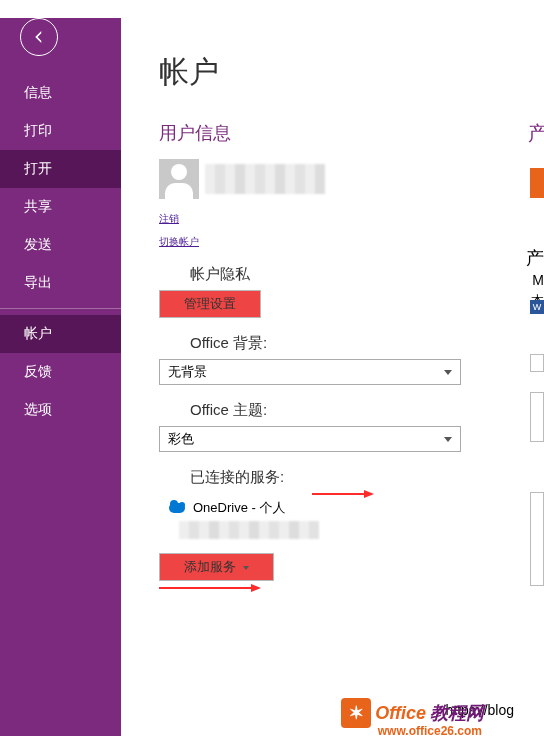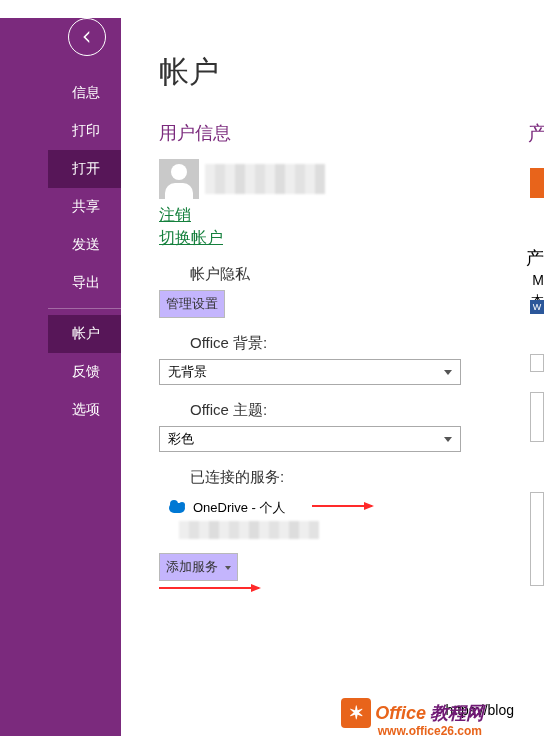--- a/index.html
+++ b/index.html
@@ -26,21 +26,20 @@
   .layout {
     display: flex;
     height: 736px;
   }
   .sidebar {
     width: 121px;
     background: #7b2a7d;
     color: #fff;
     padding-top: 10px;
     flex-shrink: 0;
-    padding-left: 48px;
   }
   .back-btn {
     width: 38px; height: 38px;
     border: 1.5px solid #fff;
     border-radius: 50%;
     margin: 8px 0 18px 20px;
     display: flex;
     align-items: center;
     justify-content: center;
     cursor: pointer;
@@ -104,32 +103,32 @@
   }
   .user-row { display:flex; align-items:center; gap:6px; margin-bottom:4px;}
   .redacted {
     width:120px; height:30px;
     background: linear-gradient(90deg,#eee 0,#eee 10px,#e2e2e2 10px,#e2e2e2 20px,#eee 20px,#eee 30px,#ddd 30px,#ddd 40px,#eee 40px);
     background-size:40px 100%;
     filter: blur(1px);
   }
   .redacted.small { width:140px; height:18px; margin-left:20px; margin-top:2px;}
   .link {
-    color: #15803d;
-    font-size: 16px;
+    color: #4c1d95;
+    font-size: 10px;
     text-decoration: underline;
     cursor: pointer;
     display: inline-block;
-    margin-top: 2px;
+    margin-top: 9px;
   }
   .btn {
     border: 1px solid #b9b9b9;
-    background: #c4b5fd;
+    background: #ef4444;
     color: #333;
-    padding: 4px 6px;
+    padding: 4px 24px;
     font-size: 13px;
     cursor: pointer;
     display: inline-block;
   }
   .select {
     width: 302px;
     border: 1px solid #aaa;
     background: #fff;
     padding: 3px 8px;
     font-size: 13px;
@@ -272,21 +271,21 @@
       <span class="caret"></span>
     </div>
 
     <div class="label">Office 主题:</div>
     <div class="select">
       <span>彩色</span>
       <span class="caret"></span>
     </div>
 
     <div class="label">已连接的服务:</div>
-    <div style="display:flex;align-items:center;gap:27px;">
+    <div style="display:flex;align-items:flex-start;gap:27px;">
       <div class="service-row">
         <span class="onedrive-icon"></span>
         <span>OneDrive - 个人</span>
       </div>
       <div class="arrow-red arrow1"></div>
     </div>
     <div class="redacted small"></div>
 
     <div style="margin-top:14px;">
       <span class="btn">

